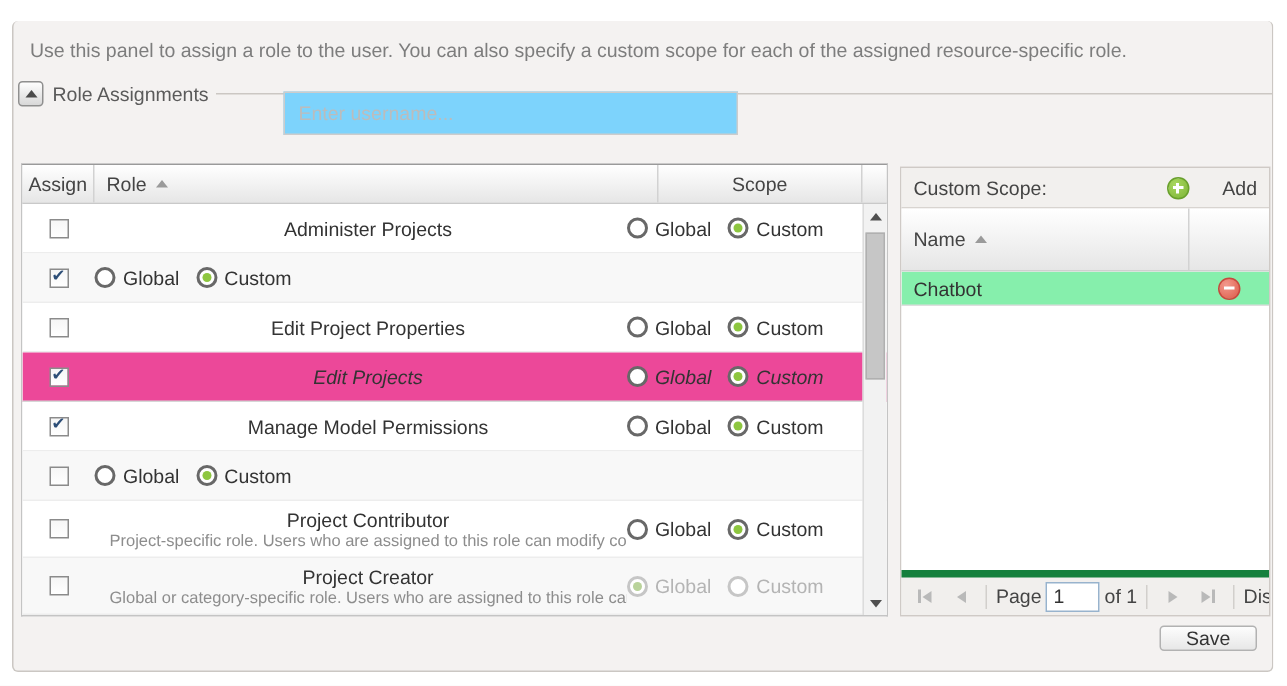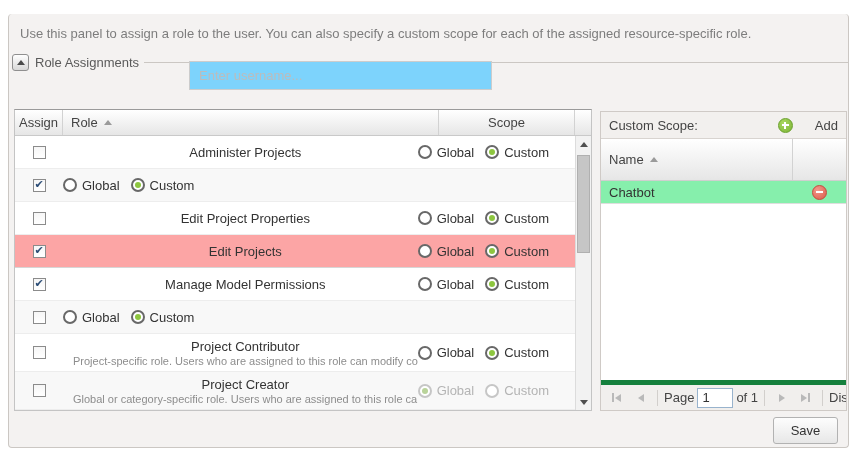--- a/index.html
+++ b/index.html
@@ -39,21 +39,21 @@
   .th-scope { width:136px; justify-content:center; border-left:1px solid #d2d2d2; }
   .th-sb { width:16px; border-left:1px solid #d2d2d2; }
   .sort-asc { width:0; height:0; border-left:4px solid transparent;
     border-right:4px solid transparent; border-bottom:5px solid #9a9a9a; margin-left:6px; }
 
   .tbody { position:relative; height:274px; overflow:hidden; background:#fff; }
   .trow { display:flex; align-items:center; height:33px; background:#fff;
     border-bottom:1px solid #ededed; }
   .trow.tall { height:38px; }
   .trow.alt { background:#f8f8f8; }
-  .trow.hl { background:#fca5a5; border-bottom-color:#d6d6d6; }
+  .trow.hl { background:#ec4899; border-bottom-color:#d6d6d6;font-style:italic; }
   .cell-assign { width:48px; display:flex; justify-content:center; }
   .cell-role { flex:1; padding-left:10px; overflow:hidden;text-align:center; }
   .role-name { color:#333; white-space:nowrap; }
   .role-desc { color:#8d8d8d; font-size:11px; margin-top:1px; white-space:nowrap; }
   .cell-scope { display:flex; align-items:center; gap:5px; padding-right:36px; }
 
   .checkbox { width:13px; height:13px; border:1px solid #8b8b8b;
     background:linear-gradient(#f6f6f6,#ffffff); display:flex; align-items:center;
     justify-content:center; cursor:pointer; }
   .checkbox.checked::after { content:"\2714"; color:#2d4e77; font-size:11px;
@@ -120,21 +120,21 @@
     border-bottom:4px solid transparent; border-right:6px solid #b9b9b9; }
   .tri-r { width:0; height:0; border-top:4px solid transparent;
     border-bottom:4px solid transparent; border-left:6px solid #b9b9b9; }
   .pbar { width:2px; height:9px; background:#b9b9b9; }
   .pg-sep { width:1px; height:16px; background:#d2cfcc; margin:0 3px; flex:0 0 auto; }
   .page-input { width:36px; height:20px; border:1px solid #98b3cd; background:#fff;
     padding:0 4px; font-size:13px; font-family:inherit; color:#333; flex:0 0 auto; }
   .pg-text { flex:0 0 auto; }
 
   
-  .save-btn { position:absolute; left:764px; top:403px; width:65px; height:27px;
+  .save-btn { position:absolute; left:764px; top:403px; width:65px; height:17px;
     border:1px solid #b2b2b2; border-radius:3px;
     background:linear-gradient(#fdfdfd,#e7e7e7); color:#333; font-size:13px;
     font-family:inherit; cursor:pointer; }
 </style>
 </head>
 <body>
 
 <div class="panel">
 
   <div class="legend">

